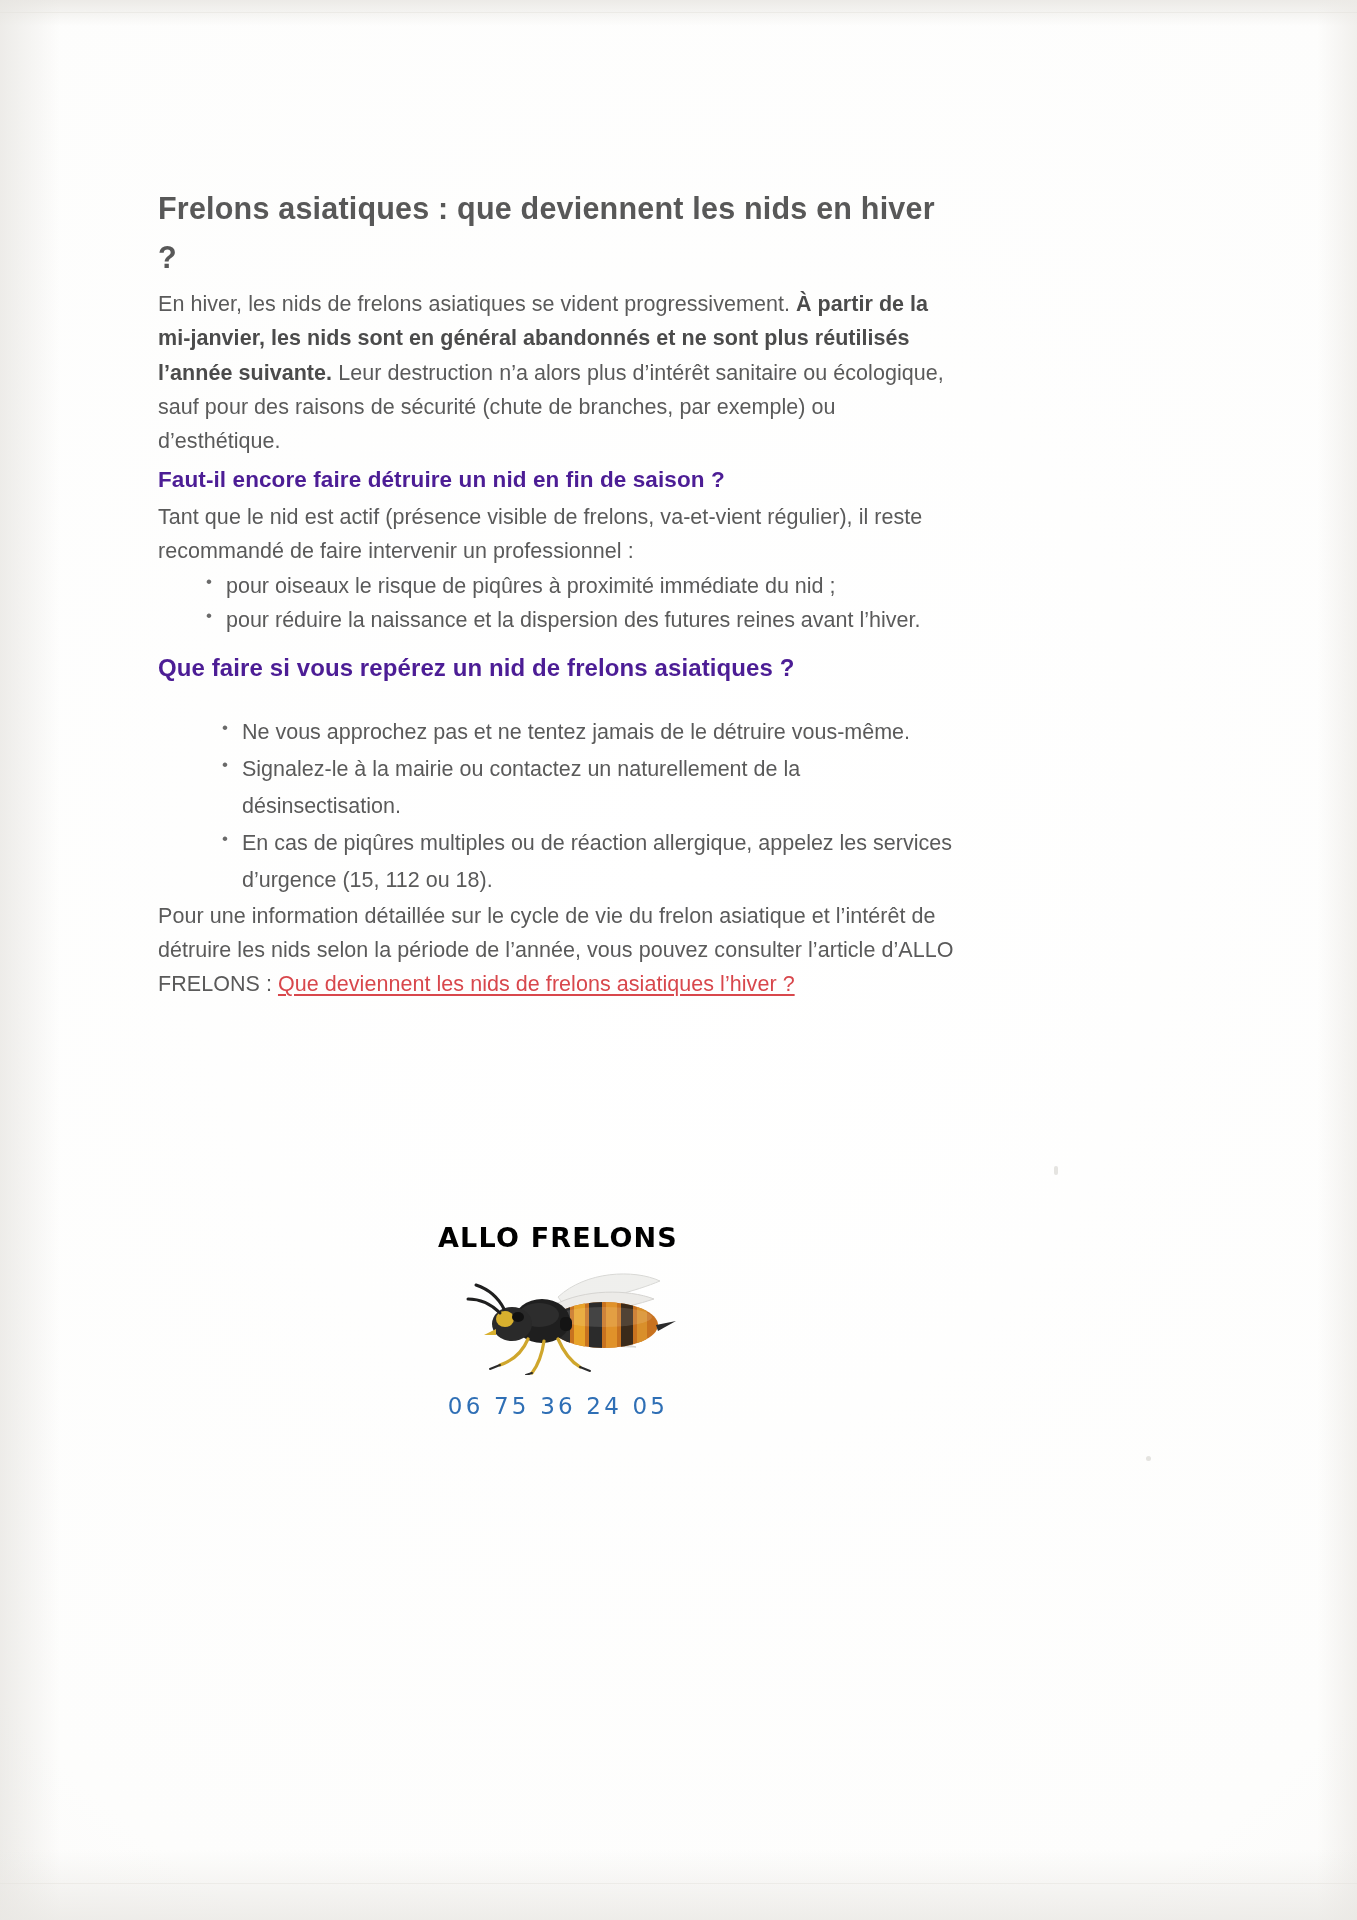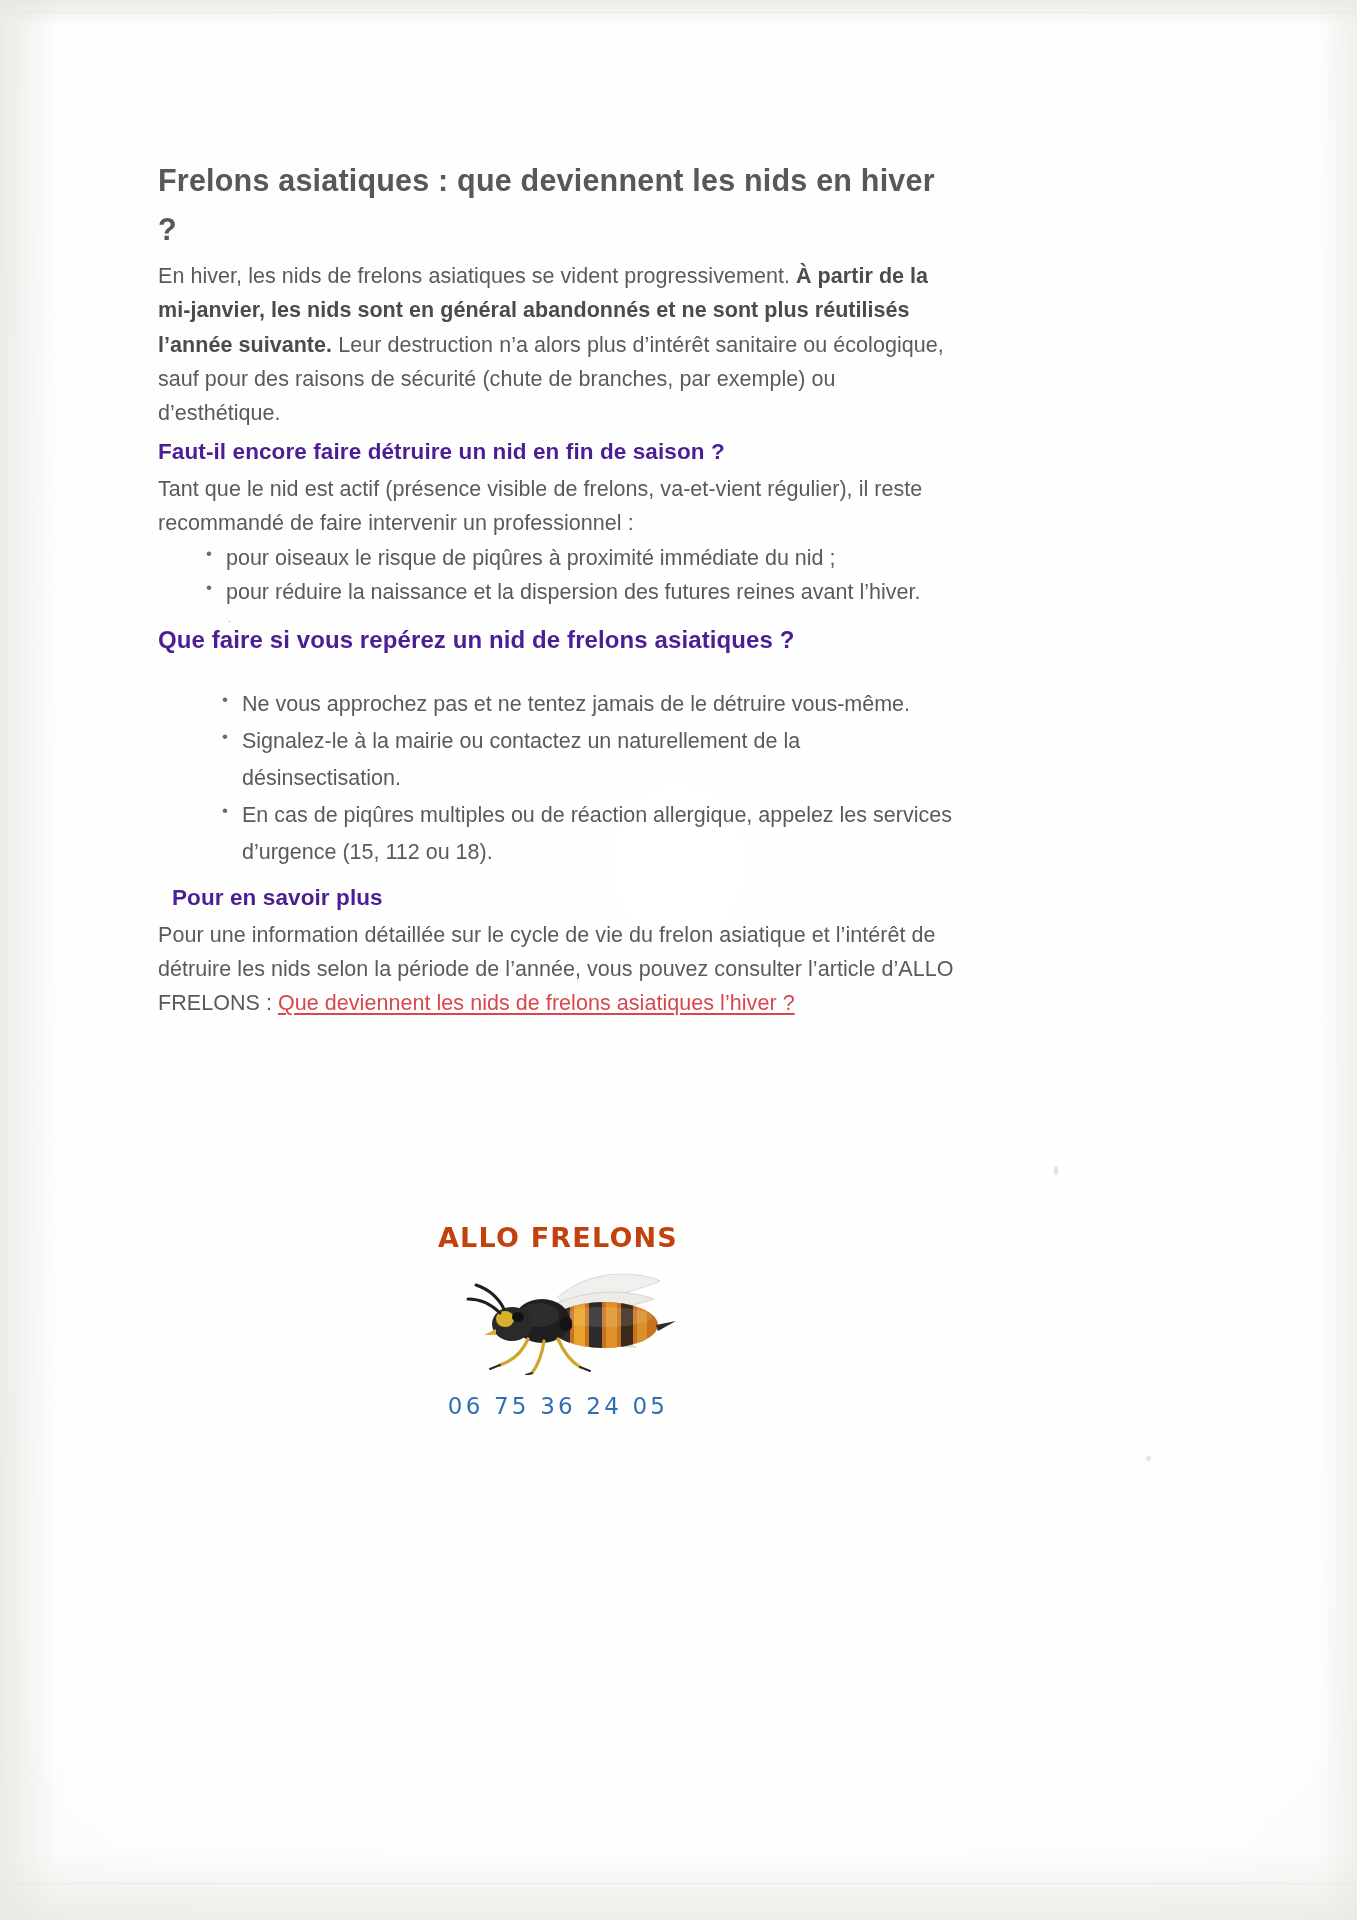--- a/index.html
+++ b/index.html
@@ -59,21 +59,21 @@
   .speck {
     position: absolute;
     background: #cfcdc8;
     border-radius: 50%;
     opacity: .55;
   }
 
   .content {
     position: absolute;
     left: 158px;
-    top: 156px;
+    top: 184px;
     width: 800px;
   }
 
   
   .title {
     font-size: 30.5px;
     font-weight: bold;
     color: #585858;
     line-height: 1.62;
     letter-spacing: .2px;
@@ -147,21 +147,21 @@
     position: absolute;
     left: 158px;
     top: 1222px;
     width: 800px;
     text-align: center;
   }
   .logo-word {
     font-family: "DejaVu Sans", sans-serif;
     font-size: 27px;
     font-weight: bold;
-    color: #c2410c;
+    color: #000000;
     letter-spacing: 1.2px;
     margin: 0 0 2px 0;
   }
   .hornet-wrap {
     width: 300px;
     height: 120px;
     margin: 2px auto 0 auto;
     position: relative;
   }
   .phone {
@@ -206,21 +206,20 @@
 
 
   <h2 class="section big">Que faire si vous repérez un nid de frelons asiatiques ?</h2>
 
   <ul class="bullets wide" style="margin-top:26px;">
     <li>Ne vous approchez pas et ne tentez jamais de le détruire vous-même.</li>
     <li>Signalez-le à la mairie ou contactez un naturellement de la désinsectisation.</li>
     <li>En cas de piqûres multiples ou de réaction allergique, appelez les services d’urgence (15, 112 ou 18).</li>
   </ul>
 
-  <h2 class="section small-indent">Pour en savoir plus</h2>
 
   <p class="body"><span>Pour une information détaillée sur le cycle de vie du frelon asiatique et l’intérêt de détruire les nids selon la période de l’année, vous pouvez consulter l’article d’ALLO FRELONS : </span><a class="link-red" href="#">Que deviennent les nids de frelons asiatiques l’hiver ?</a></p>
 
 </div>
 
 <div class="logo-block">
   <div class="logo-word">ALLO FRELONS</div>
 
   <div class="hornet-wrap">
     <svg viewBox="0 0 300 120" width="300" height="120" aria-hidden="true">

